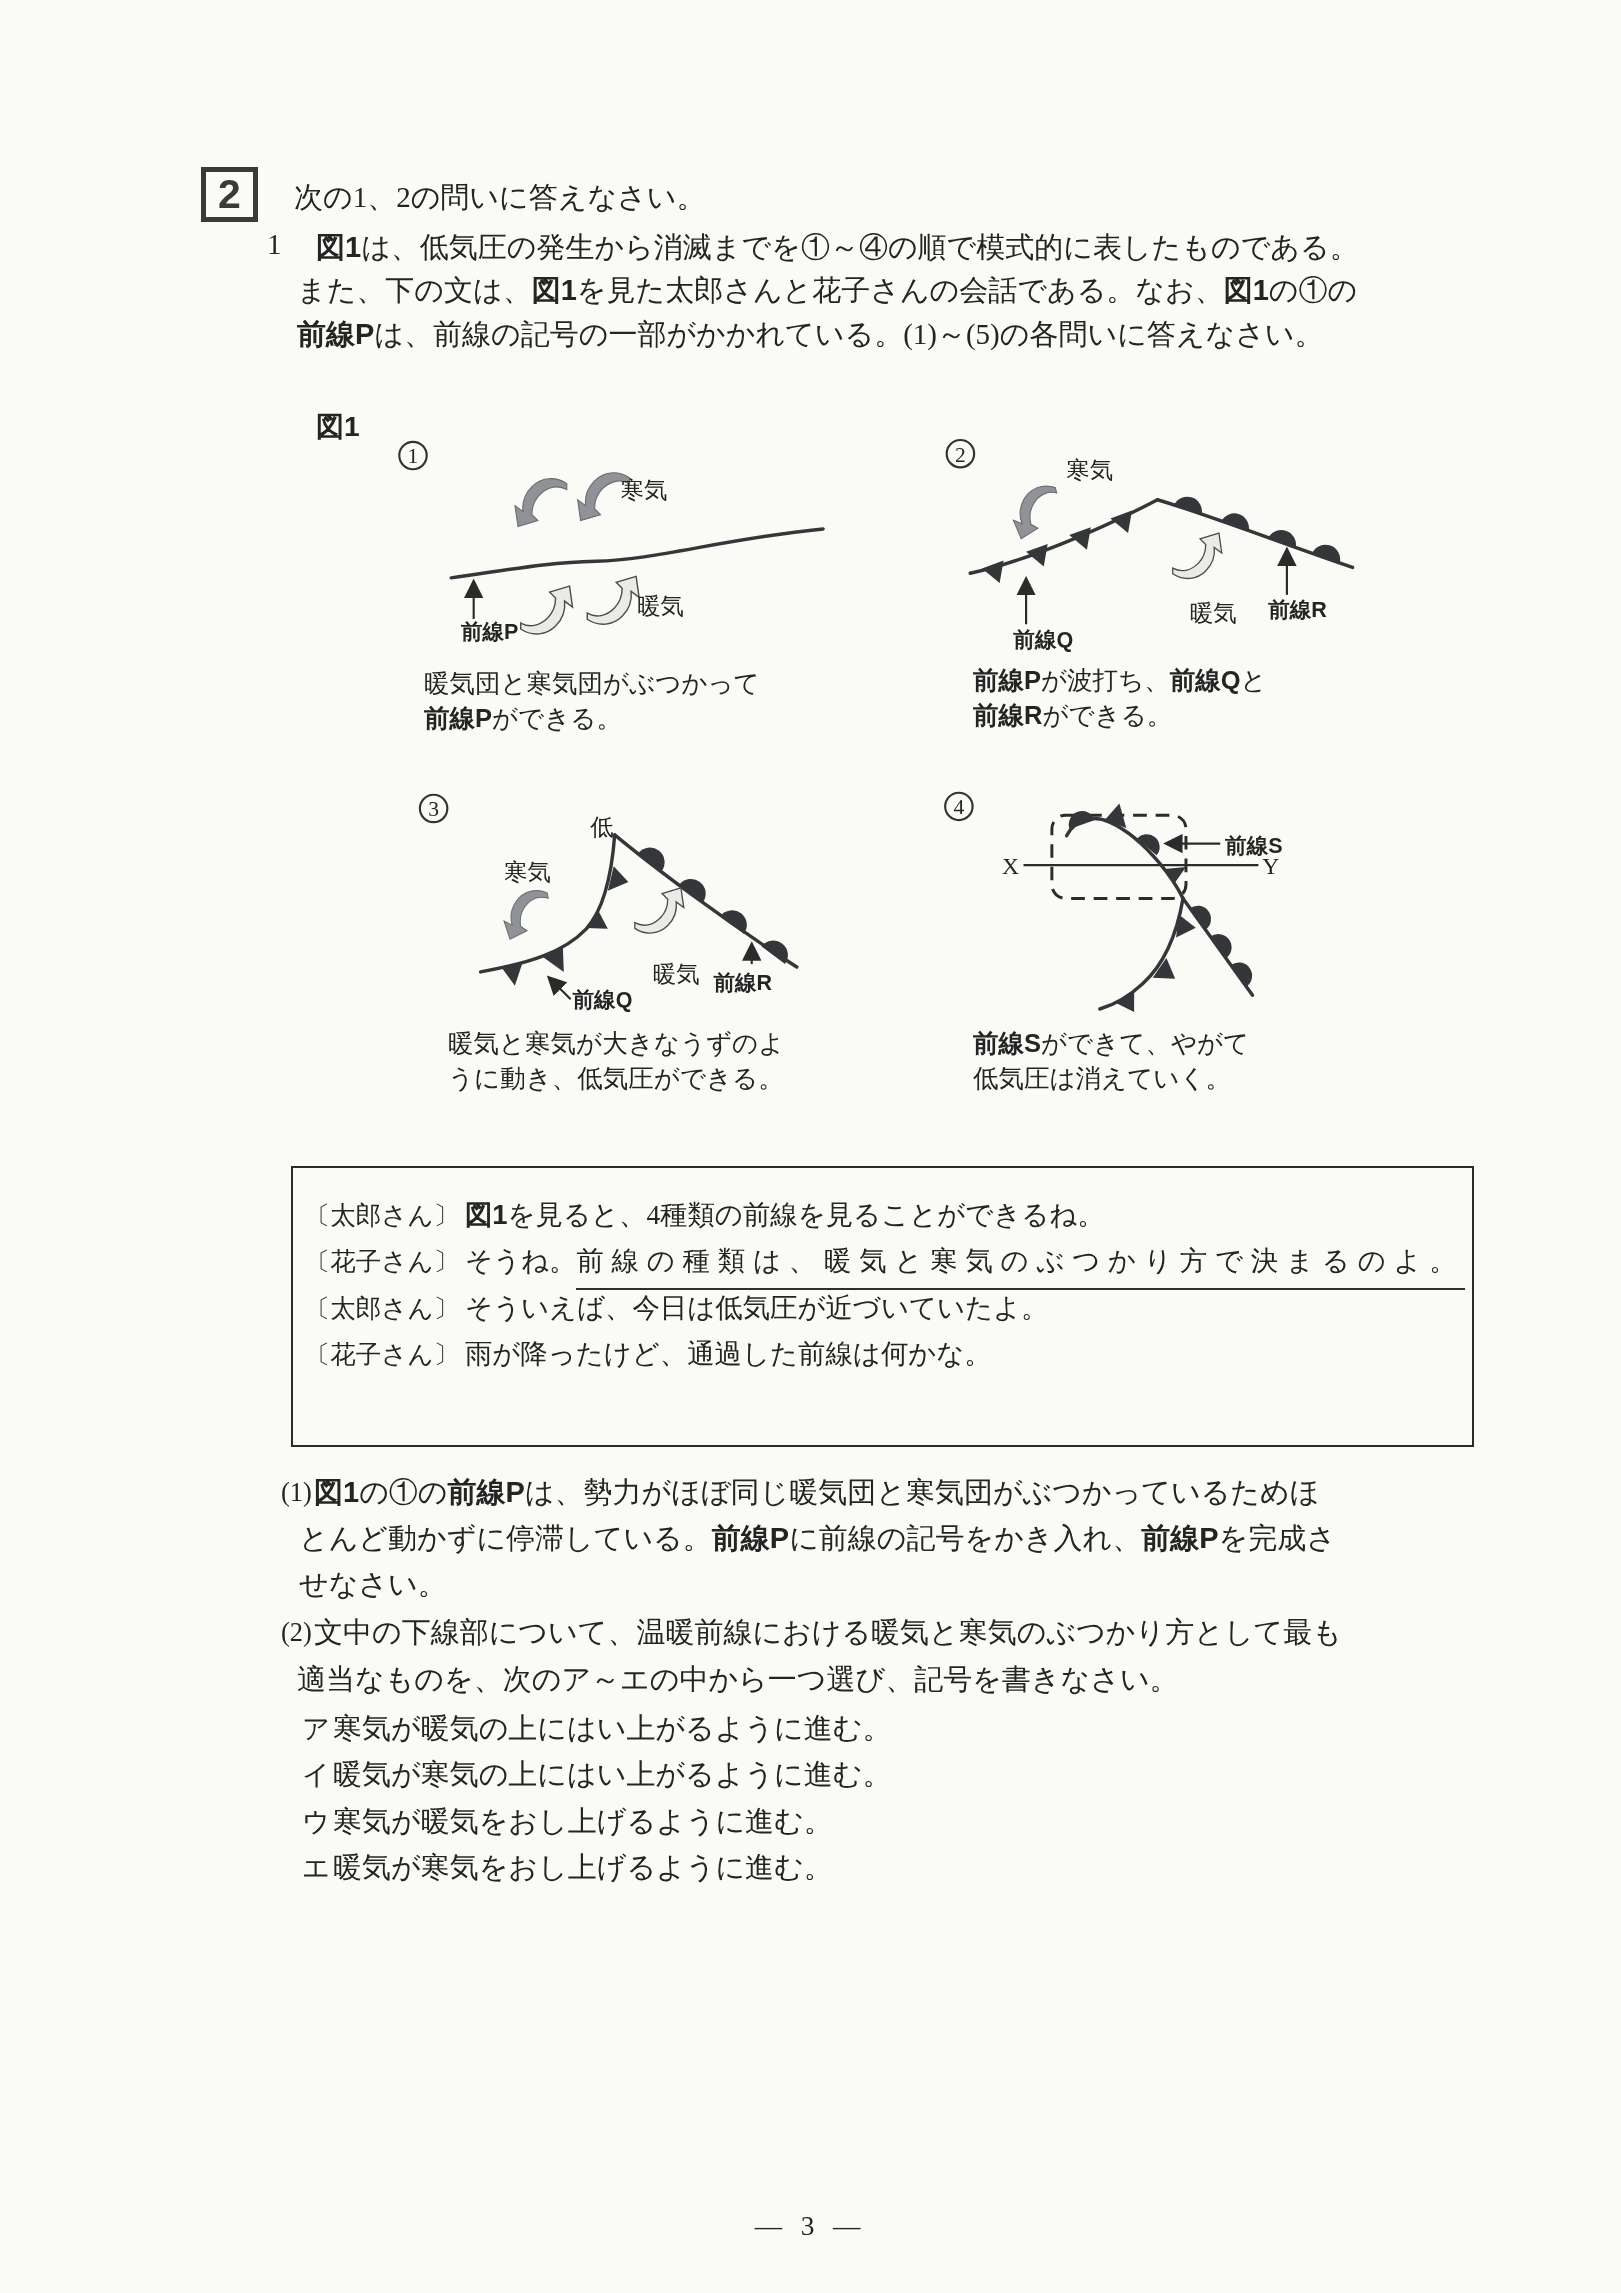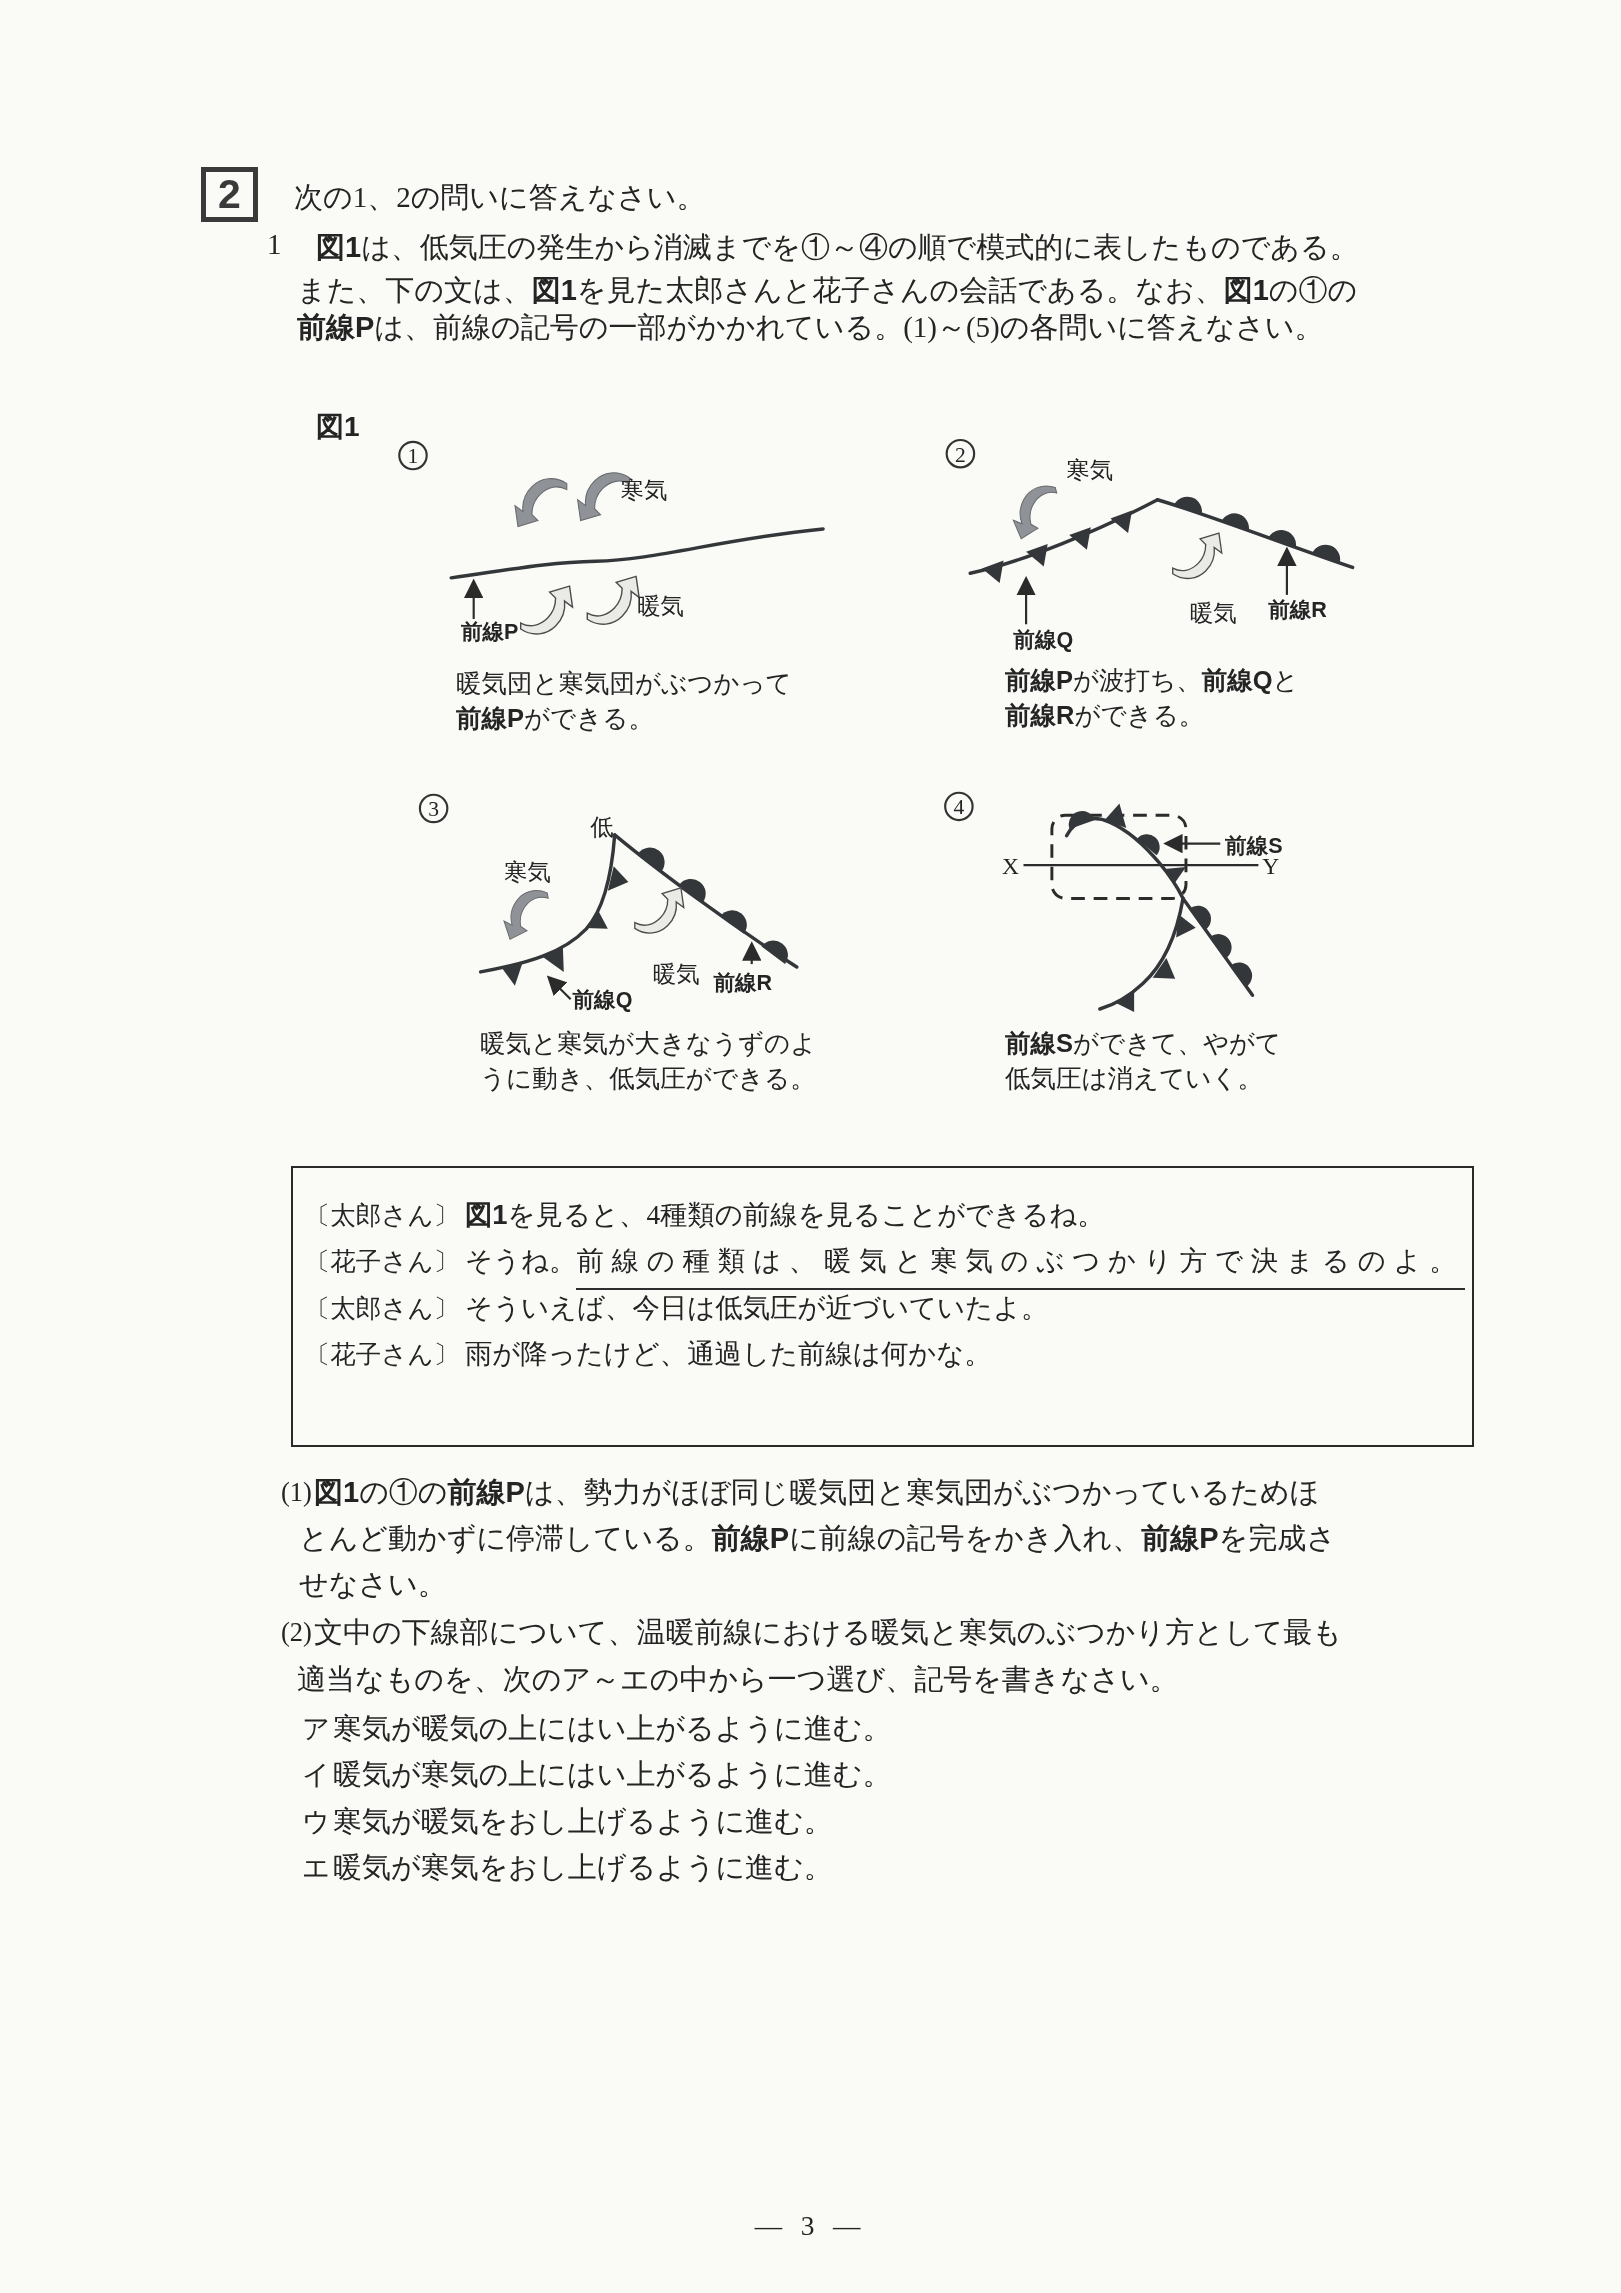--- a/index.html
+++ b/index.html
@@ -10,21 +10,21 @@
   .u{border-bottom:2.9px solid #2e2e2e;padding-bottom:12px;letter-spacing:7.8px;}
   .qbox{position:absolute;left:201px;top:167px;width:47px;height:45px;border:5.9px solid #3a3a3a;
         text-align:center;font-family:"Liberation Sans",sans-serif;font-weight:700;
         font-size:41px;line-height:45px;color:#3a3a3a;background:#fafaf7;}
   .instruction{left:294px;top:178px;font-size:29px;font-family:Liberation Serif, serif;}
   .introline{font-size:29px;}
   .itemnum{left:267px;top:228px;font-size:29px;}
   .figlabel{left:316px;top:408px;font-size:28px;font-family:"Liberation Sans",sans-serif;font-weight:700;}
   .panel{position:absolute;}
   .panel svg{position:absolute;left:0;top:0;}
-  .caption{position:absolute;margin-left:32px;}
+  .caption{position:absolute;}
   .cap-line{font-size:25.5px;line-height:35px;white-space:nowrap;}
   .dbox{position:absolute;left:291px;top:1166px;width:1179px;height:277px;border:2px solid #2a2a2a;}
   .dline{position:absolute;left:11.8px;font-size:27.4px;white-space:nowrap;}
   .speaker{display:inline-block;min-width:127px;margin-right:5.9px;font-size:25.5px;}
   .qmarker{font-size:26.5px;}
   .qline{font-size:29px;}
   .opt-label{display:inline-block;min-width:31px;font-size:27.4px;}
   .opt-text{font-size:29px;text-align:center;}
   .footer{left:0;top:2211px;width:100%;text-align:center;font-size:27.4px;letter-spacing:5.9px;}
   
@@ -53,21 +53,21 @@
   </svg>
 
   <div class="qbox">
     <span>2</span>
   </div>
   <div class="abs instruction">次の1、2の問いに答えなさい。</div>
 
   <div class="abs itemnum">1</div>
   <div class="abs introline" style="left:316px;top:228px"><span class="b">図1</span><span>は、低気圧の発生から消滅までを①～④の順で模式的に表したものである。</span></div>
   <div class="abs introline" style="left:297px;top:271px"><span>また、下の文は、</span><span class="b">図1</span><span>を見た太郎さんと花子さんの会話である。なお、</span><span class="b">図1</span><span>の①の</span></div>
-  <div class="abs introline" style="left:297px;top:308px"><span class="b">前線P</span><span>は、前線の記号の一部がかかれている。(1)～(5)の各問いに答えなさい。</span></div>
+  <div class="abs introline" style="left:297px;top:315px"><span class="b">前線P</span><span>は、前線の記号の一部がかかれている。(1)～(5)の各問いに答えなさい。</span></div>
 
   <div class="abs figlabel">図1</div>
 
   <div class="panel" style="left:390px;top:433px;width:461px;height:323px">
     <svg width="461" height="323" viewBox="0 0 470 330">
       <circle class="circ" cx="23" cy="23" r="14"></circle>
       <text class="cnum" x="23" y="31">1</text>
       <use href="#blockArrow" class="coldA" transform="translate(128,30) scale(0.72) rotate(45 30 50)"></use>
       <use href="#blockArrow" class="coldA" transform="translate(192,24) scale(0.72) rotate(45 30 50)"></use>
       <text class="lbl" x="235" y="66">寒気</text>

